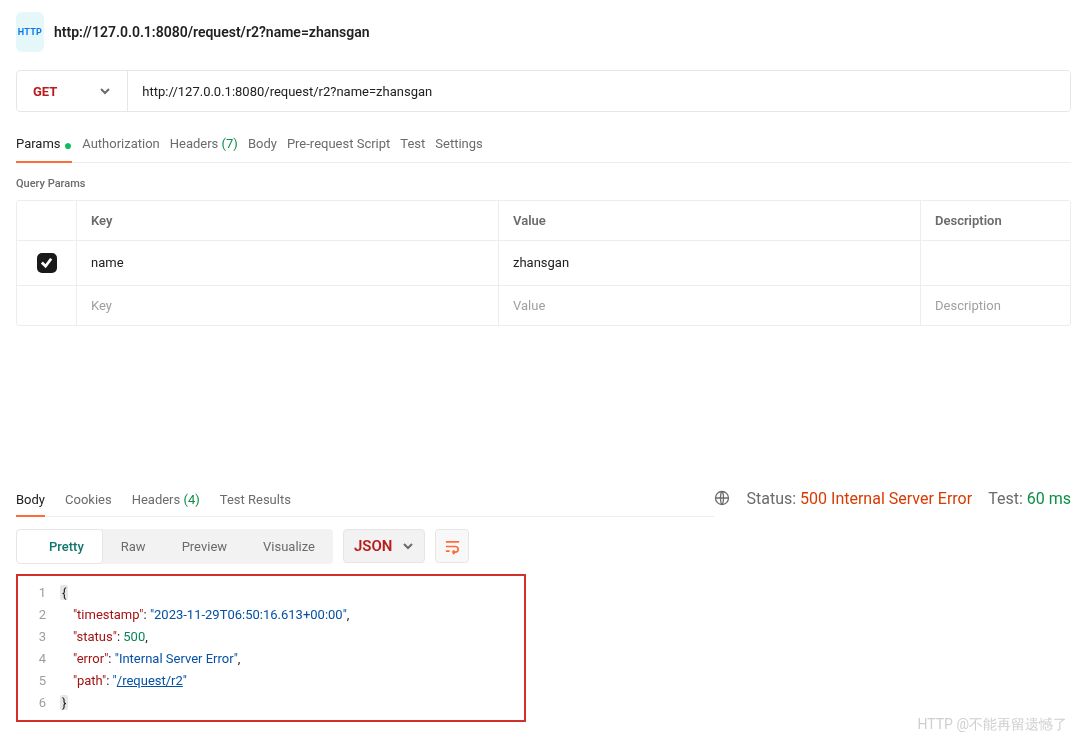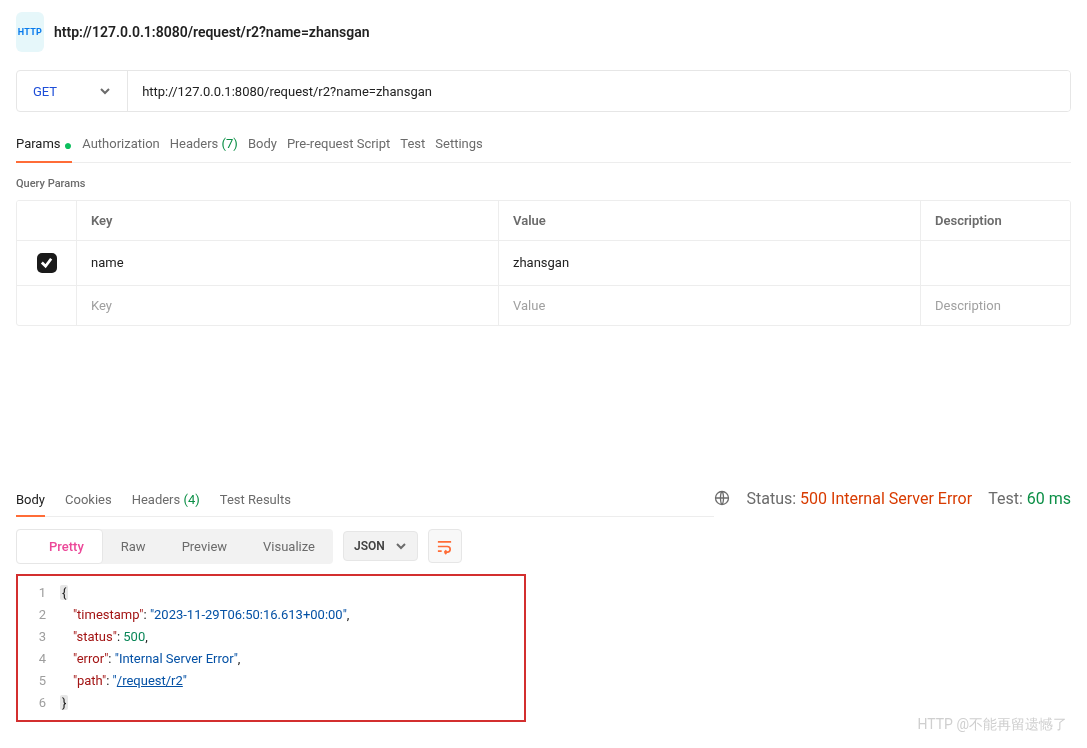--- a/index.html
+++ b/index.html
@@ -5,21 +5,21 @@
 * { margin:0; padding:0; box-sizing:border-box; font-family: -apple-system, BlinkMacSystemFont, "Segoe UI", Roboto, Helvetica, Arial, sans-serif; }
 body { background:#fff; color:#212121; font-size:13px; width:1087px; }
 .wrap { padding:12px 16px 0 16px; }
 
 .titlebar { display:flex; align-items:center; gap:10px; margin-bottom:18px; }
 .http-badge { width:28px; height:40px; border-radius:6px; background:#e6f7fa; display:flex; align-items:center; justify-content:center; color:#097bed; font-size:9px; font-weight:700; letter-spacing:0.3px; }
 .title-url { font-size:14px; font-weight:600; color:#212121; }
 
 .reqbar { display:flex; border:1px solid #e6e6e6; border-radius:4px; overflow:hidden; }
 .method { display:flex; align-items:center; gap:42px; padding:0 16px; height:40px; border-right:1px solid #e6e6e6; }
-.method-label { color:#1d4ed8; font-weight:400; font-size:13px; }
+.method-label { color:#b91c1c; font-weight:700; font-size:13px; }
 .chev { width:12px; height:12px; }
 .chev svg { width:12px; height:12px; stroke:#6b6b6b; stroke-width:2; fill:none; }
 .url-input { flex:1; border:none; outline:none; padding:0 14px; height:40px; font-size:13px; color:#212121; }
 
 .tabs { display:flex; gap:10px; margin-top:18px; border-bottom:1px solid #ededed; }
 .tab { padding:6px 0 9px 0; font-size:13px; color:#6b6b6b; cursor:pointer; position:relative; }
 .tab.active { color:#212121; }
 .tab.active::after { content:""; position:absolute; left:0; right:0; bottom:-1px; height:2px; background:#ff6c37; }
 .dot-green { color:#0cbf5d; font-size:14px; vertical-align:middle; }
 .badge-count { color:#0b8f46; }
@@ -48,23 +48,23 @@
 .resp-tab.active::after { content:""; position:absolute; left:0; right:0; bottom:-1px; height:2px; background:#ff6c37; }
 .resp-meta { display:flex; align-items:center; gap:16px; font-size:16px; color:#6b6b6b; padding-bottom:6px; }
 .globe { width:16px; height:16px; }
 .globe svg { width:16px; height:16px; stroke:#6b6b6b; fill:none; stroke-width:1.3; }
 .status-val { color:#d83b01; }
 .time-val { color:#0b8f46; }
 
 .viewbar { display:flex; align-items:center; gap:0; margin-top:12px; }
 .viewgroup { display:flex; background:#f2f2f2; border-radius:4px; overflow:hidden; }
 .viewbtn { padding:9px 18px; font-size:13px; color:#6b6b6b; background:transparent; border:none; cursor:pointer; }
-.viewbtn.active { background:#fff; border:1px solid #e6e6e6; border-radius:4px; color:#ec4899; font-weight:500;padding-left:32px; }
+.viewbtn.active { background:#fff; border:1px solid #e6e6e6; border-radius:4px; color:#0f766e; font-weight:500;padding-left:32px; }
 .fmtgroup { margin-left:10px; display:flex; align-items:center; background:#f2f2f2; border:1px solid #e6e6e6; border-radius:4px; padding:7px 10px; gap:10px; }
-.fmtlabel { font-size:12px; font-weight:600; color:#404040; }
+.fmtlabel { font-size:15px; font-weight:600; color:#b91c1c; }
 .wrapicon { margin-left:10px; width:34px; height:34px; display:flex; align-items:center; justify-content:center; border:1px solid #e6e6e6; border-radius:4px; background:#f8f8f8; }
 .wrapicon svg { width:17px; height:17px; stroke:#ff6c37; fill:none; stroke-width:1.8; }
 
 .codebox { margin-top:10px; border:2px solid #d32f2f; padding:6px 6px 6px 0; font-family: Menlo, Consolas, monospace; font-size:13px; line-height:22px; width:510px; }
 .coderow { display:flex; }
 .ln { width:42px; text-align:right; padding-right:14px; color:#9e9e9e; user-select:none; }
 .code { white-space:pre; }
 .brace { background:#e6e6e6; border-radius:2px; padding:0 2px; }
 .jkey { color:#a31515; }
 .jstr { color:#0451a5; }

